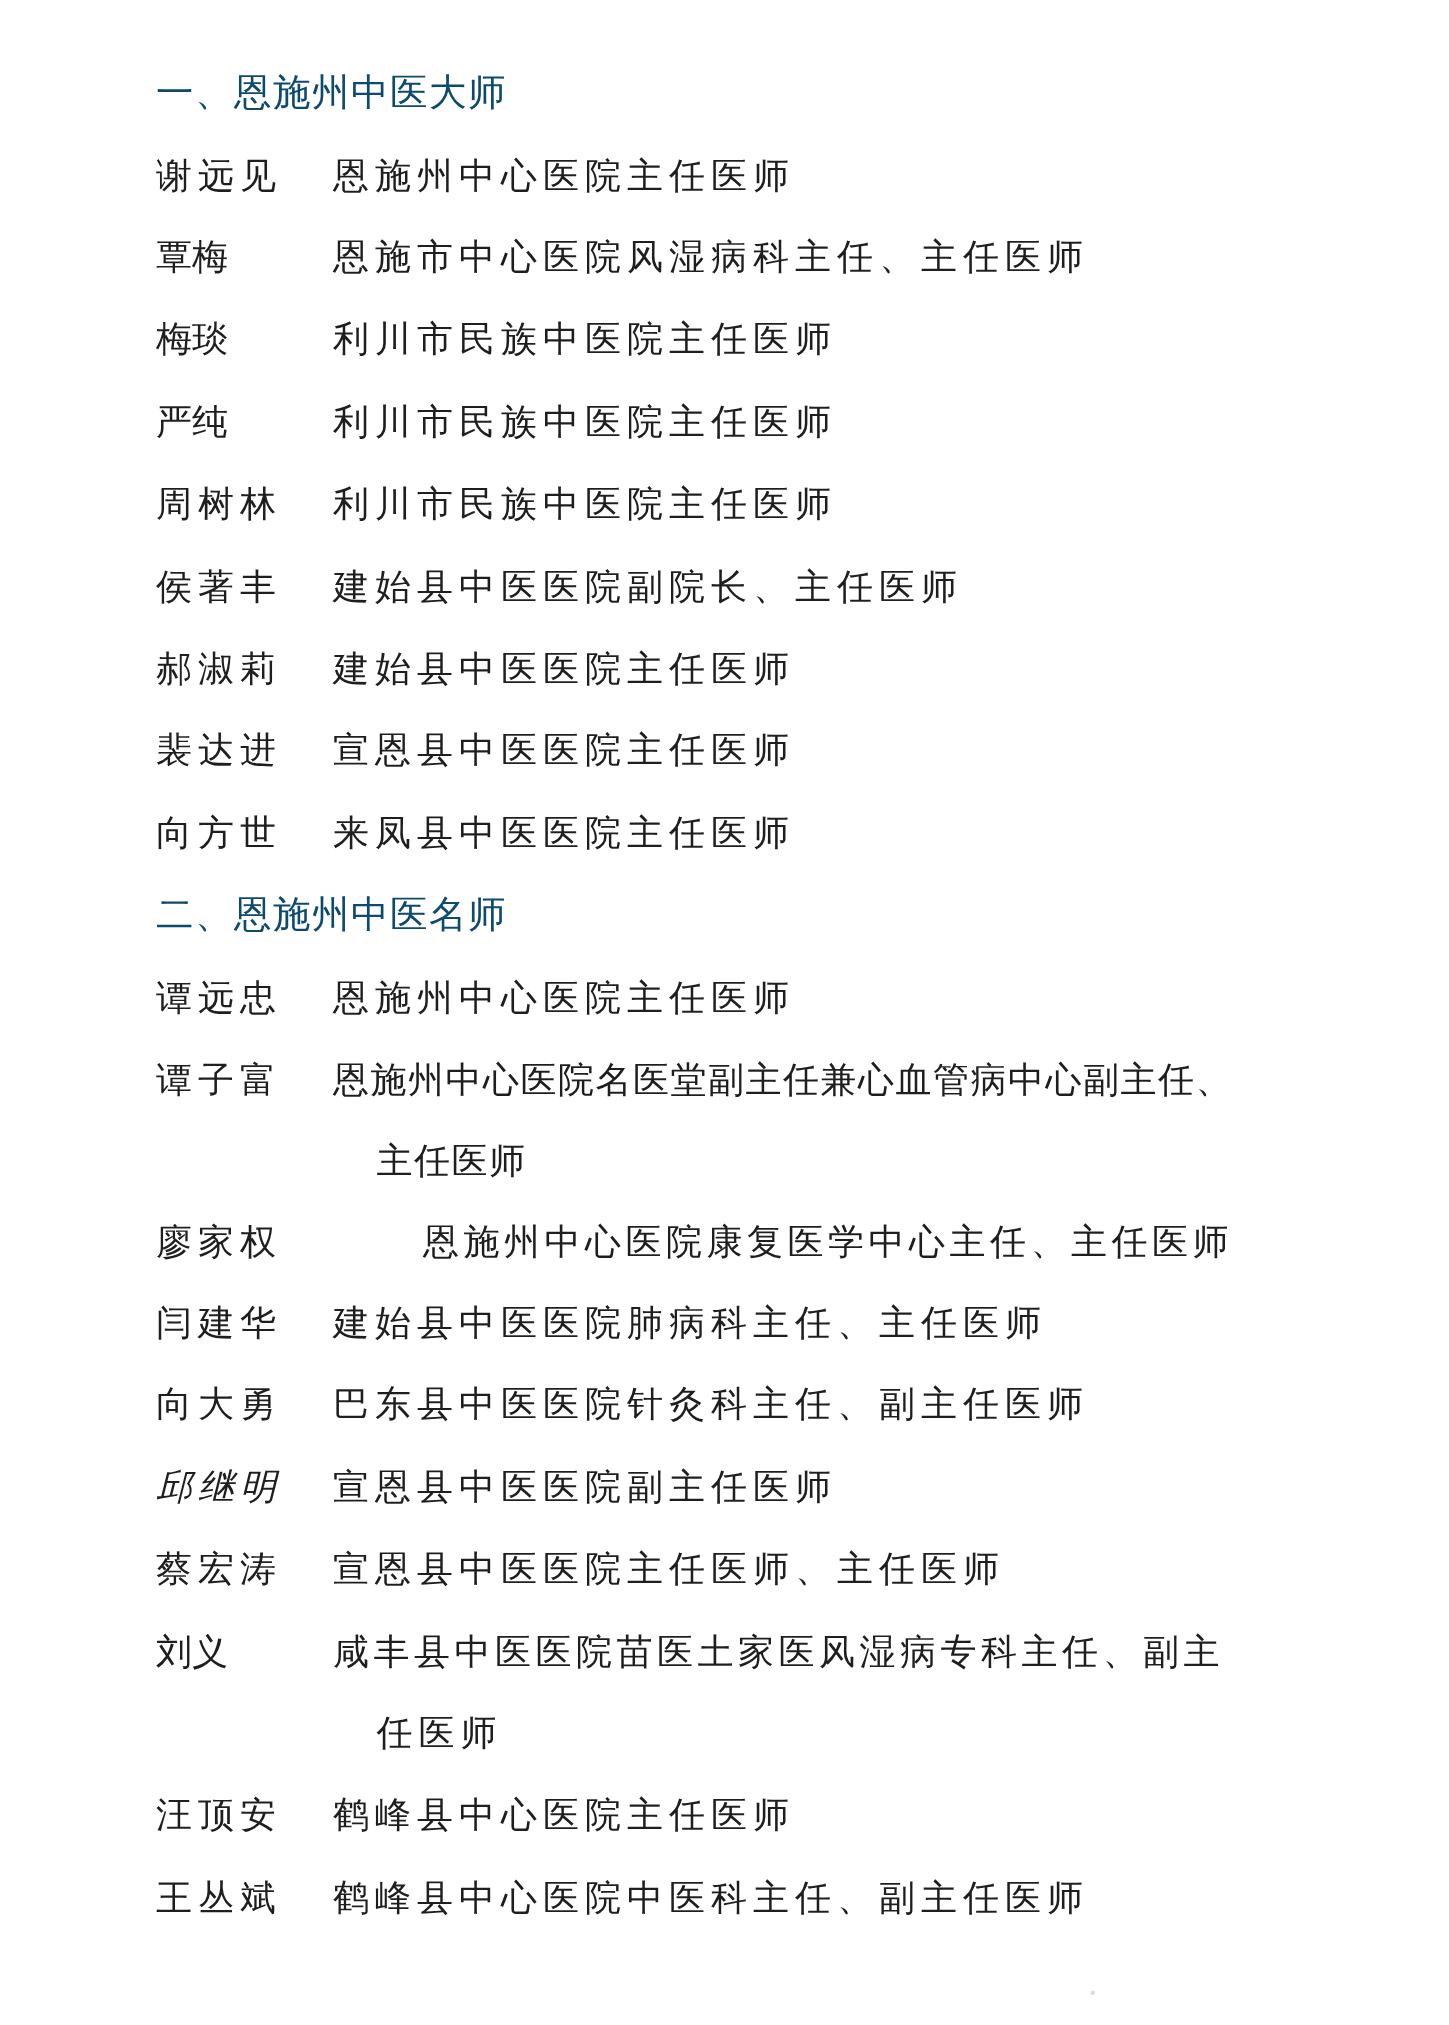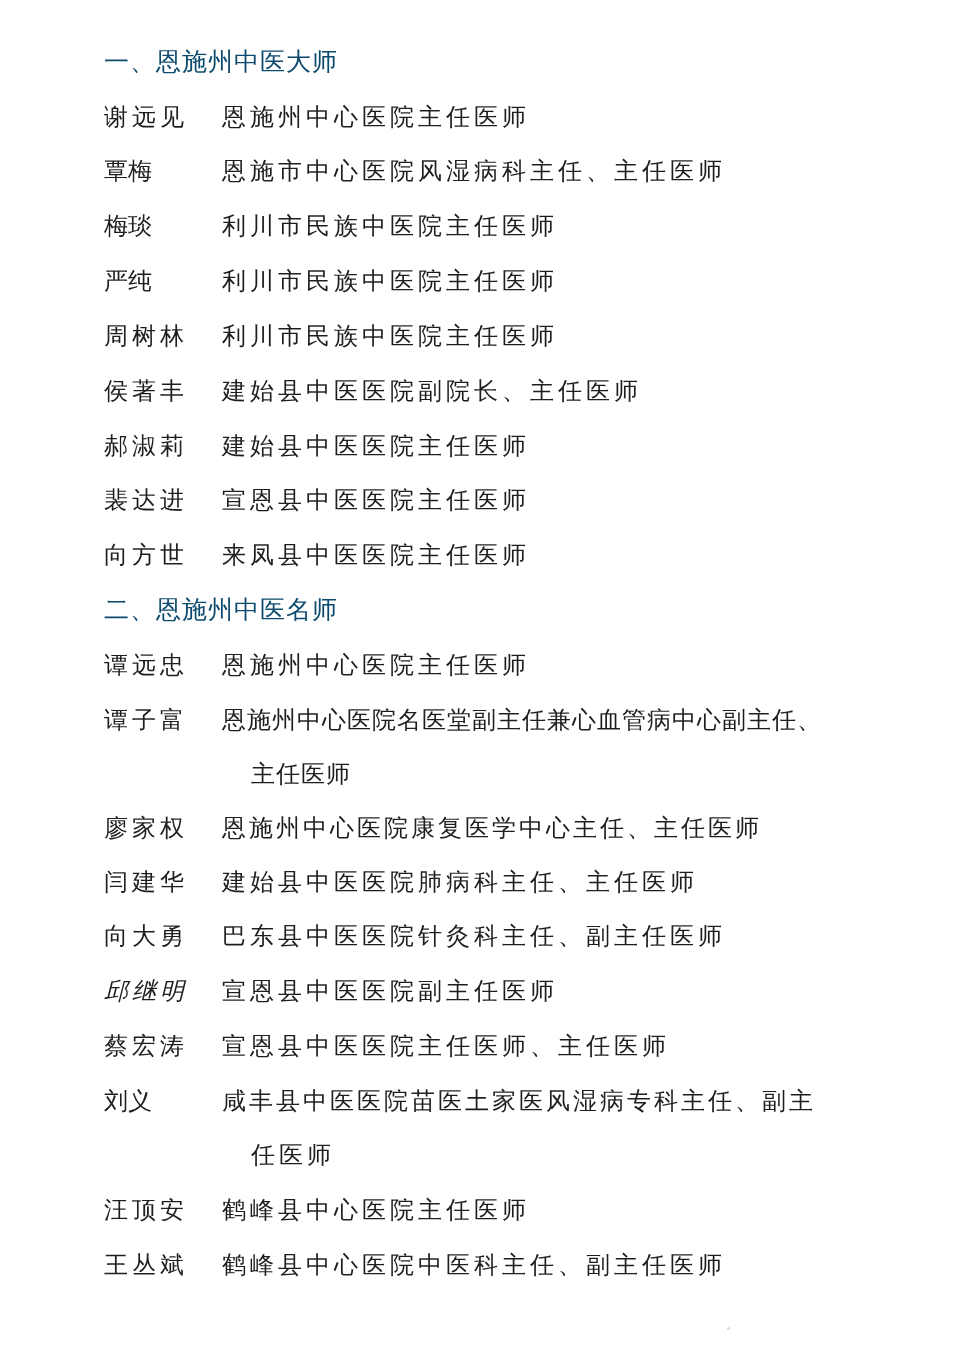--- a/index.html
+++ b/index.html
@@ -166,21 +166,21 @@
         <span style="letter-spacing: 4px;">谭子富</span>
       </div>
     <div class="title" style="letter-spacing:1px;">恩施州中心医院名医堂副主任兼心血管病中心副主任、</div>
     <div class="title-cont" style="letter-spacing:1px;">主任医师</div>
   </div>
 
   <div class="entry" style="top:813px;">
     <div class="name">
         <span style="letter-spacing: 4px;">廖家权</span>
       </div>
-    <div class="title" style="letter-spacing:3px;">恩施州中心医院康复医学中心主任、主任医师</div>
+    <div class="title" style="letter-spacing:3px;text-align:center;">恩施州中心医院康复医学中心主任、主任医师</div>
   </div>
 
   <div class="entry" style="top:867px;">
     <div class="name">
         <span style="letter-spacing: 4px;">闫建华</span>
       </div>
     <div class="title">建始县中医医院肺病科主任、主任医师</div>
   </div>
 
   <div class="entry" style="top:921px;">

